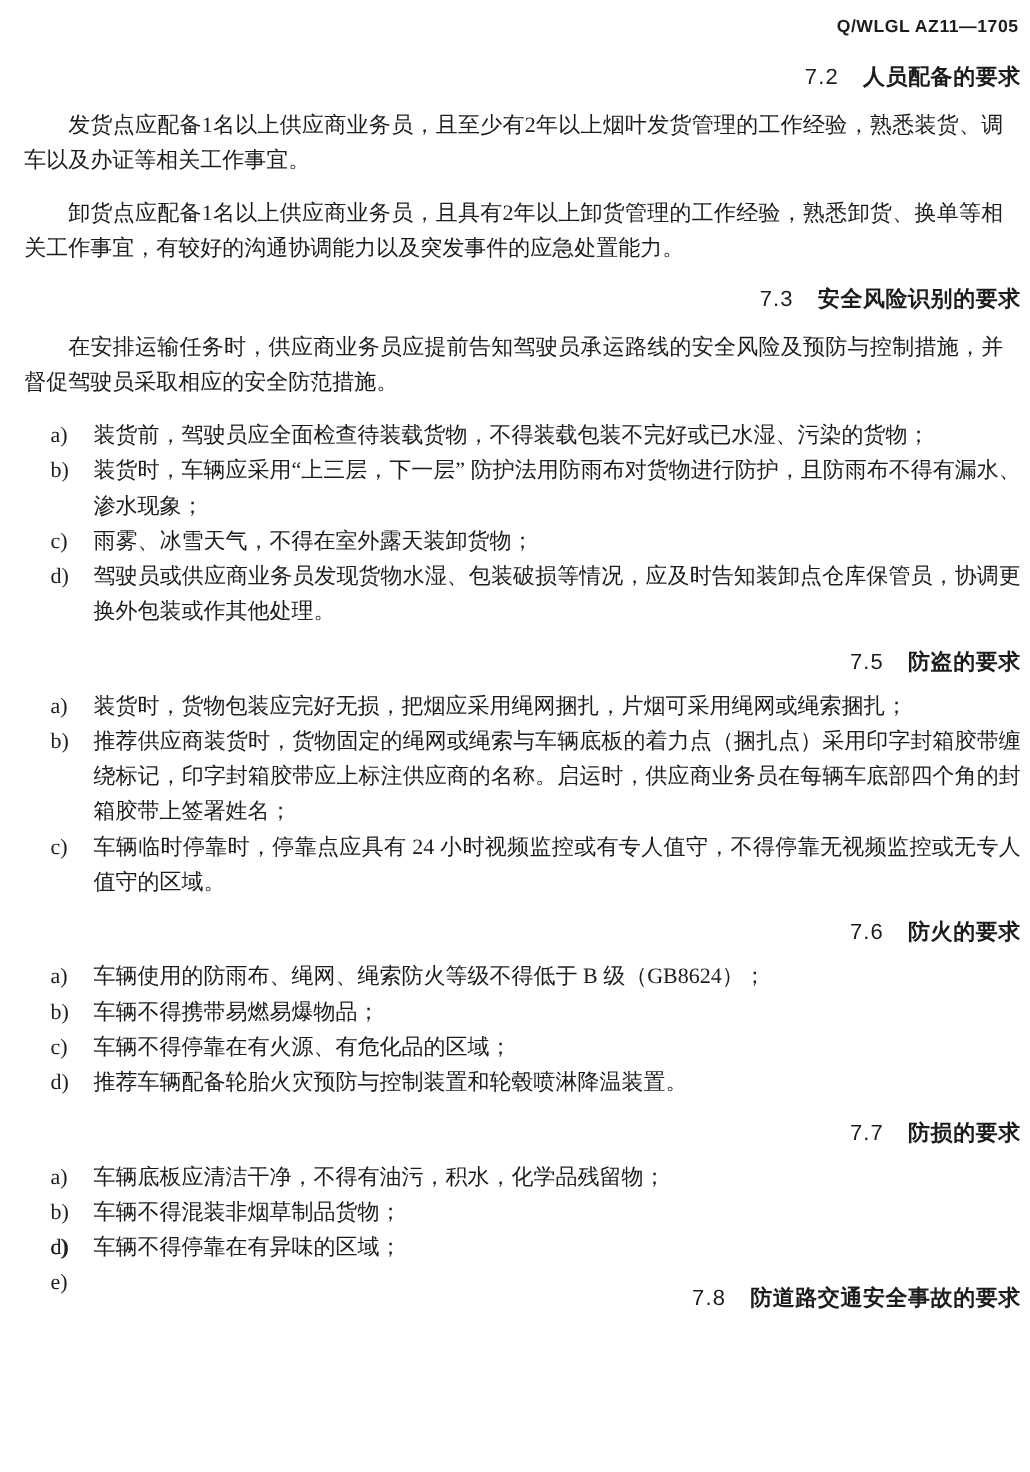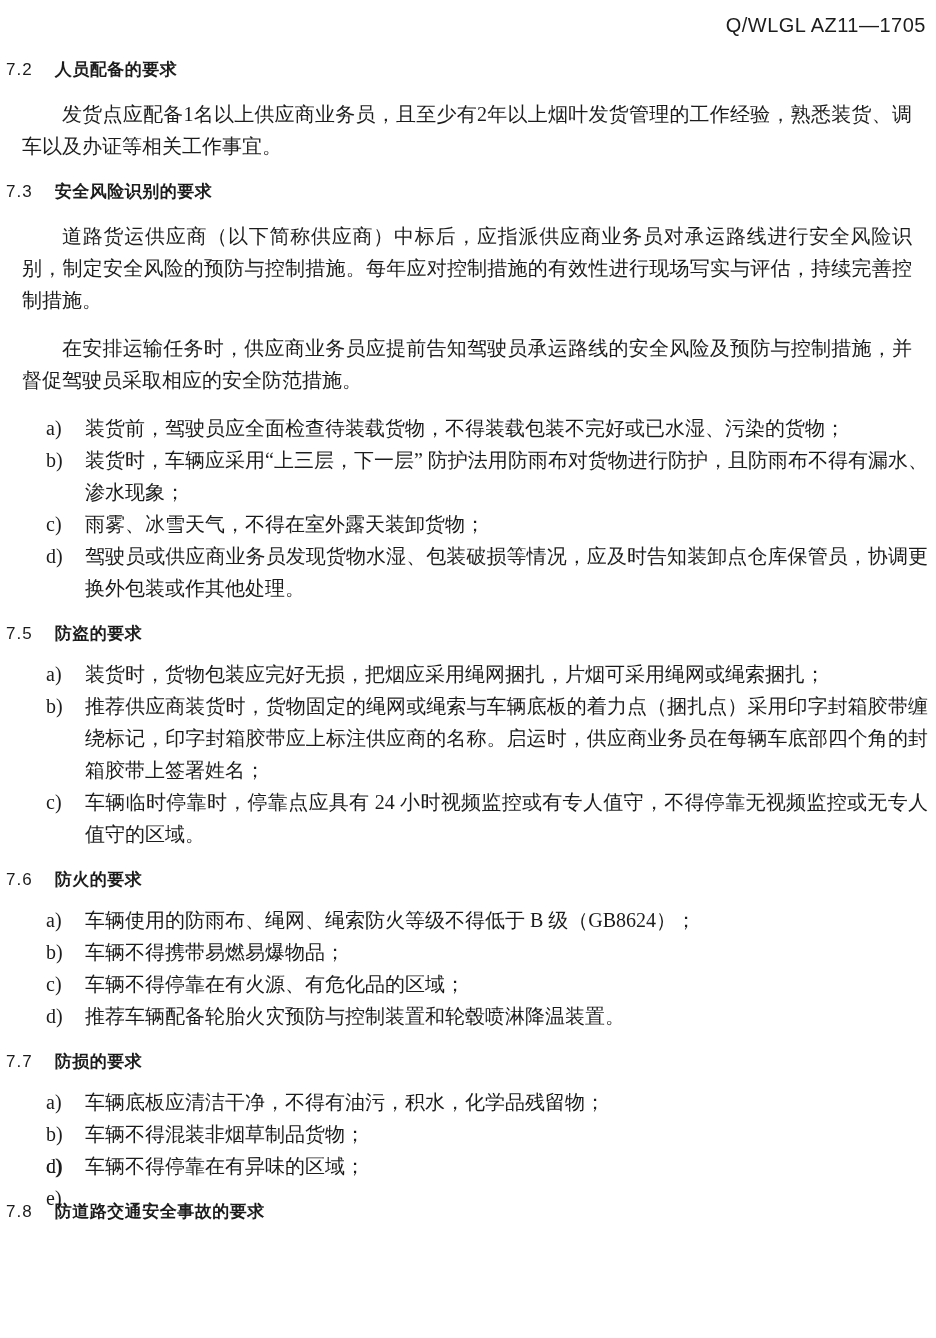--- a/index.html
+++ b/index.html
@@ -13,33 +13,34 @@
     box-sizing: border-box;
     background: #ffffff;
     color: #1c1c1c;
     padding: 10px 8px 0 6px;
     overflow: hidden;
     font-family: "Liberation Serif", serif;
   }
   .doc-header {
     text-align: right;
     font-family: "Liberation Sans", sans-serif;
-    font-weight: normal;
-    font-size: 20px;
+    font-weight: bold;
+    font-size: 16px;
     line-height: 30px;
     height: 30px;
     padding-right: 2px;
     letter-spacing: 0.5px;
   }
   .section-heading {
     margin: 18px 0 12px 0;
-    font-size: 17px;
+    font-size: 20px;
     line-height: 24px;
     font-family: "Liberation Sans", sans-serif;
     white-space: nowrap;
+    text-align: right;
   }
   .section-heading .sec-num {
     font-weight: normal;
     display: inline-block;
     margin-right: 22px;
     letter-spacing: 1px;
   }
   .section-heading .sec-title {
     font-weight: bold;
     letter-spacing: 0.5px;
@@ -72,27 +73,27 @@
 
 <div class="page">
 
   <div class="doc-header">Q/WLGL AZ11—1705</div>
 
   <div>
     <div class="section-heading">
       <span class="sec-num">7.2</span><span class="sec-title">人员配备的要求</span>
     </div>
     <p class="body-para">发货点应配备1名以上供应商业务员，且至少有2年以上烟叶发货管理的工作经验，熟悉装货、调车以及办证等相关工作事宜。</p>
+    <p class="body-para">卸货点应配备1名以上供应商业务员，且具有2年以上卸货管理的工作经验，熟悉卸货、换单等相关工作事宜，有较好的沟通协调能力以及突发事件的应急处置能力。</p>
   </div>
 
   <div>
     <div class="section-heading">
       <span class="sec-num">7.3</span><span class="sec-title">安全风险识别的要求</span>
     </div>
-    <p class="body-para">道路货运供应商（以下简称供应商）中标后，应指派供应商业务员对承运路线进行安全风险识别，制定安全风险的预防与控制措施。每年应对控制措施的有效性进行现场写实与评估，持续完善控制措施。</p>
     <p class="body-para">在安排运输任务时，供应商业务员应提前告知驾驶员承运路线的安全风险及预防与控制措施，并督促驾驶员采取相应的安全防范措施。</p>
   </div>
 
   <div>
     <div class="list-item">
       <span class="marker">a)</span><span>装货前，驾驶员应全面检查待装载货物，不得装载包装不完好或已水湿、污染的货物；</span>
     </div>
     <div class="list-item">
       <span class="marker">b)</span><span>装货时，车辆应采用“上三层，下一层” 防护法用防雨布对货物进行防护，且防雨布不得有漏水、渗水现象；</span>
     </div>

